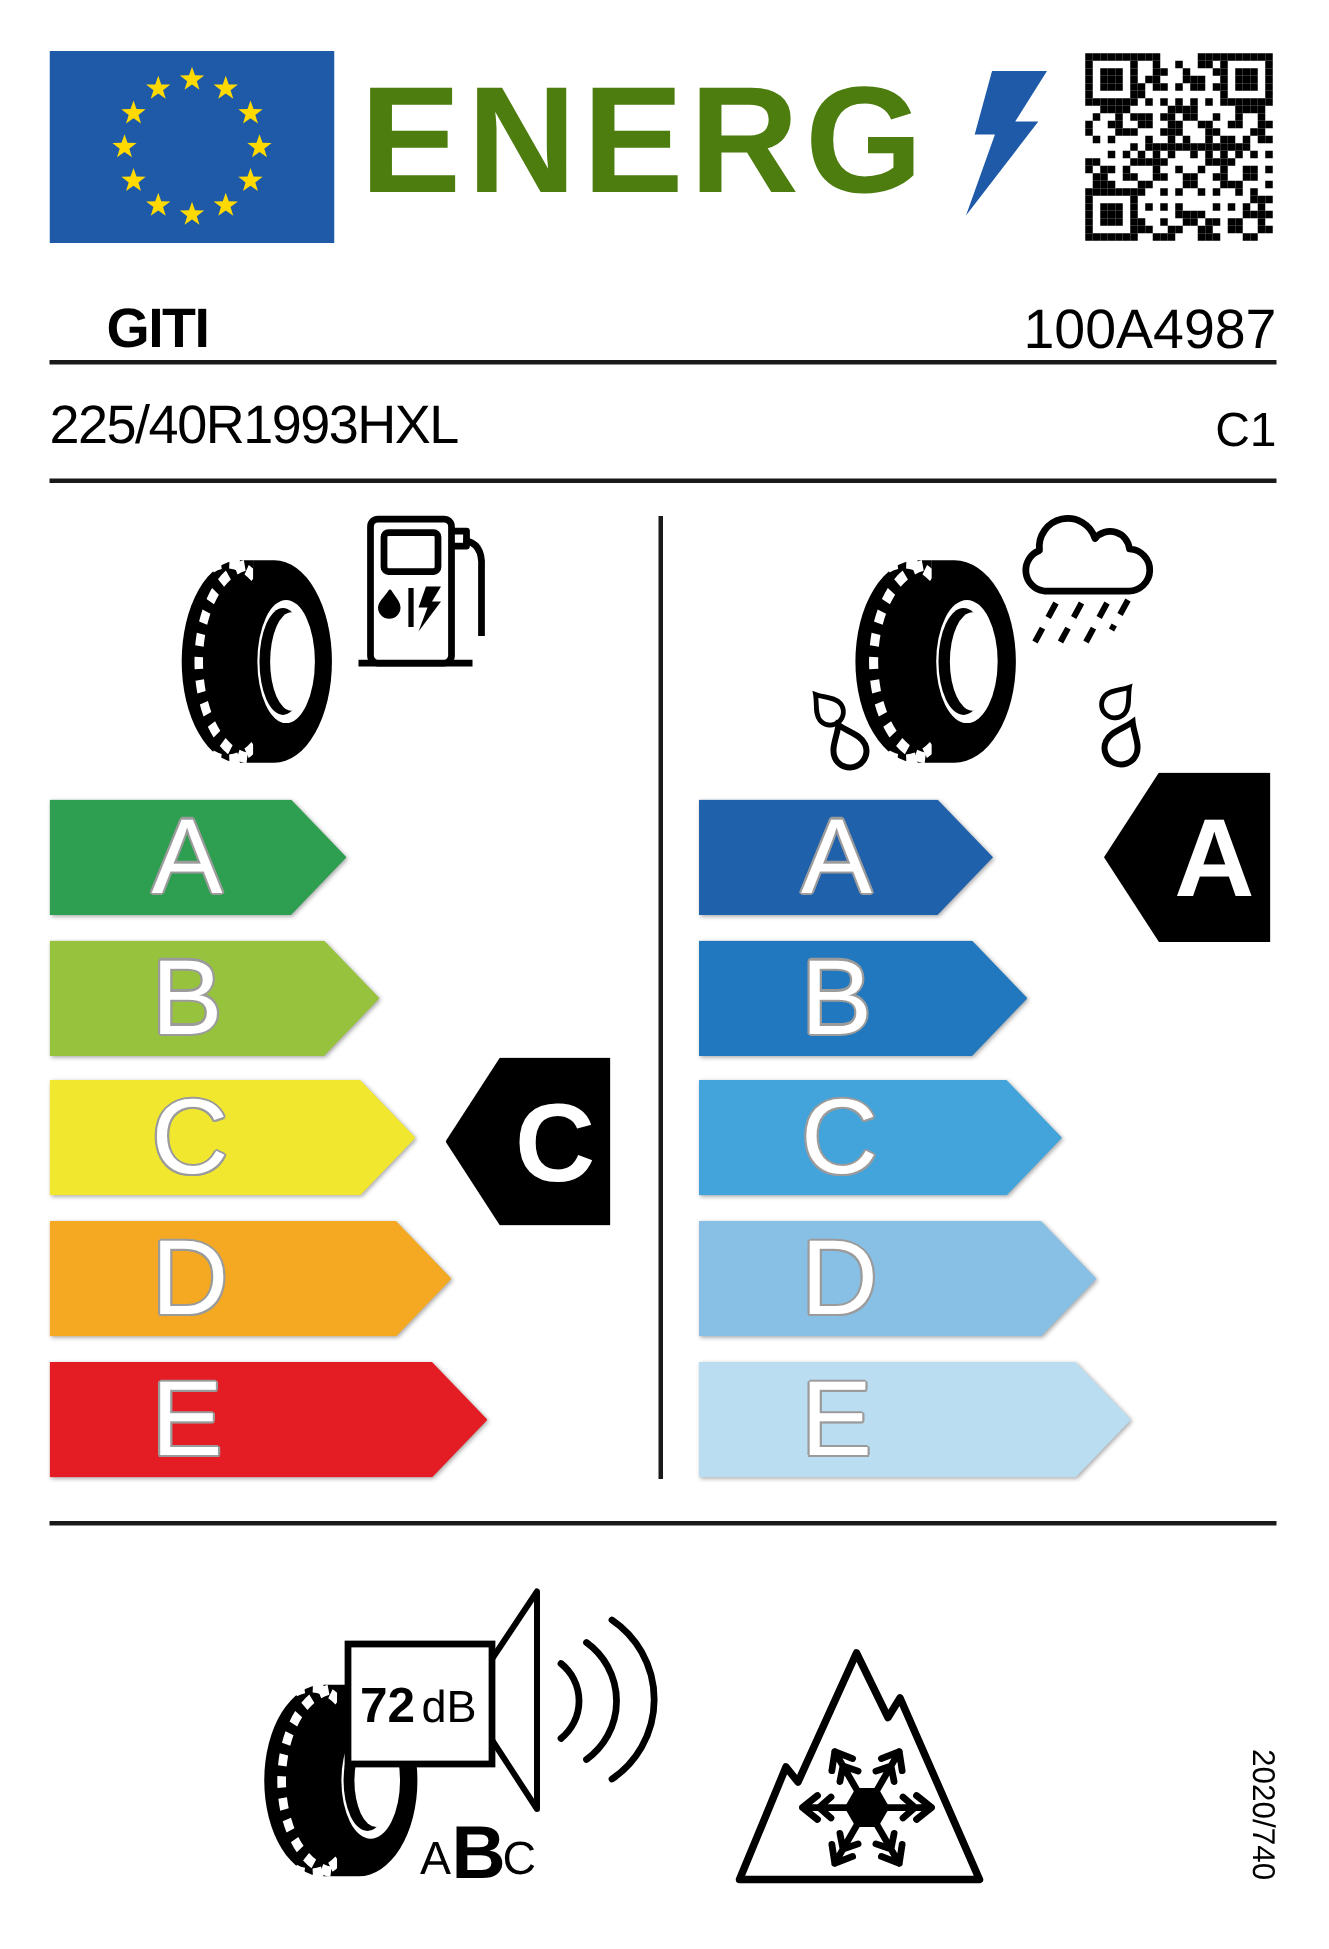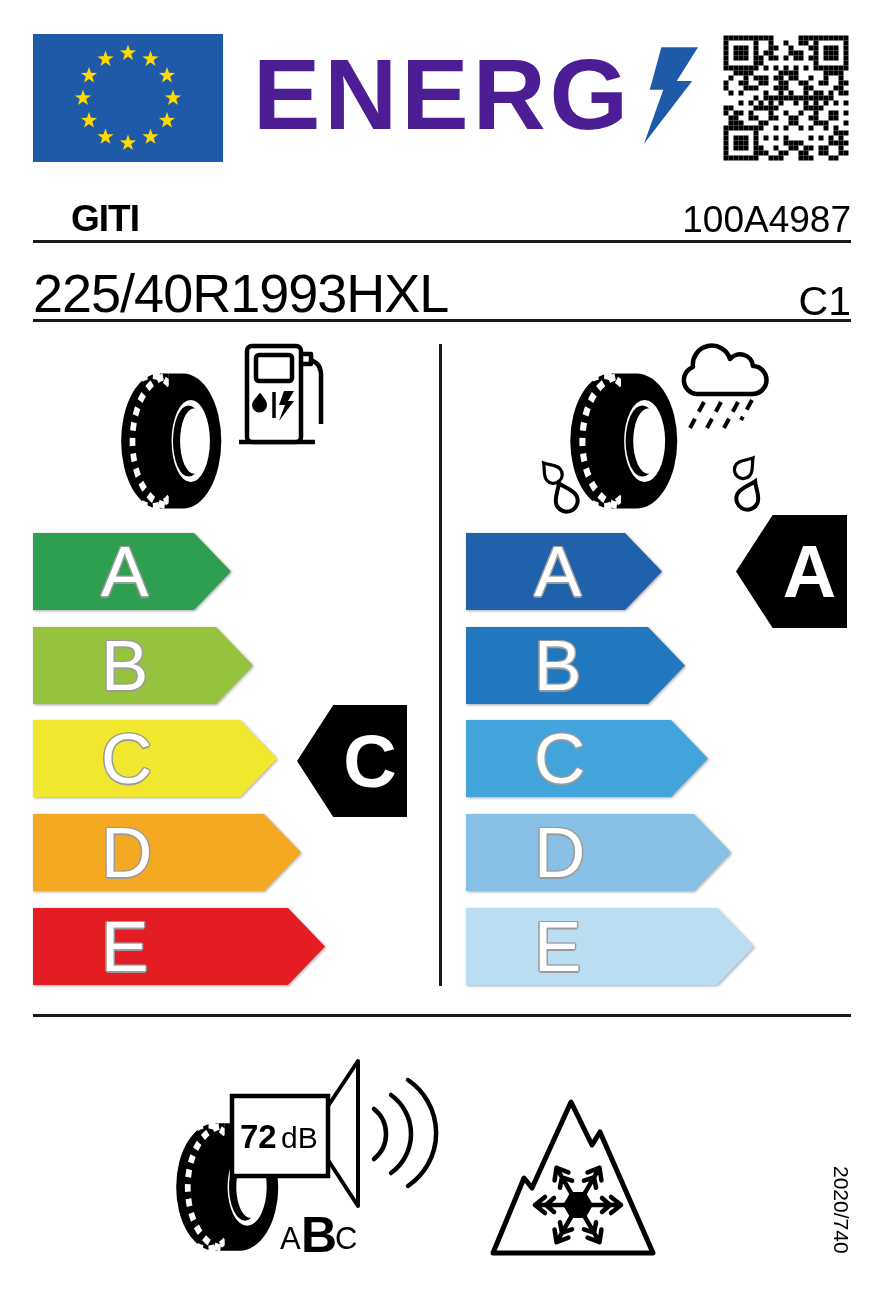--- a/index.html
+++ b/index.html
@@ -1,26 +1,26 @@
 <!DOCTYPE html>
 <html><head>
 <meta charset="utf-8">
 <style>
   html,body{margin:0;padding:0;background:#fff;}
   .label{position:relative;width:886px;height:1299px;background:#fff;overflow:hidden;
          font-family:"Liberation Sans",sans-serif;color:#000;}
   .abs{position:absolute;}
 
   
-  .energy-title{position:absolute;left:253px;top:44px;font-size:101px;line-height:1;
-    font-weight:bold;letter-spacing:4px;color:#4c1d95;}
+  .energy-title{position:absolute;left:240px;top:44px;font-size:101px;line-height:1;
+    font-weight:bold;letter-spacing:4px;color:#4d7c0f;}
   .brand{position:absolute;left:35px;top:198px;font-size:37px;font-weight:bold;letter-spacing:-1px;margin-left:36px;}
   .article{position:absolute;right:35px;top:199px;font-size:37px;}
-  .tyresize{position:absolute;left:33px;top:262px;font-size:54px;letter-spacing:-1px;}
-  .tyreclass{position:absolute;right:35px;top:278px;font-size:41px;}
+  .tyresize{position:absolute;left:33px;top:262px;font-size:36px;letter-spacing:-1px;}
+  .tyreclass{position:absolute;right:35px;top:268px;font-size:32px;}
   .hrule{position:absolute;left:33px;width:818px;height:3px;background:#1a1a1a;}
   .vrule{position:absolute;left:439px;top:344px;width:3px;height:642px;background:#1a1a1a;}
 
   
   .arrow-wrap{position:absolute;filter:drop-shadow(1.5px 1.5px 1.5px rgba(0,0,0,.35));}
   .arrow{height:77px;line-height:77px;padding-left:68px;font-size:71px;color:#fff;
     clip-path:polygon(0 0, calc(100% - 37px) 0, 100% 50%, calc(100% - 37px) 100%, 0 100%);
     text-shadow:-1.5px 0 #9b9b9b,1.5px 0 #9b9b9b,0 -1.5px #9b9b9b,0 1.5px #9b9b9b,
       -1px -1px #9b9b9b,1px 1px #9b9b9b,-1px 1px #9b9b9b,1px -1px #9b9b9b;}
   .marker{position:absolute;background:#000;color:#fff;font-weight:bold;font-size:74px;

